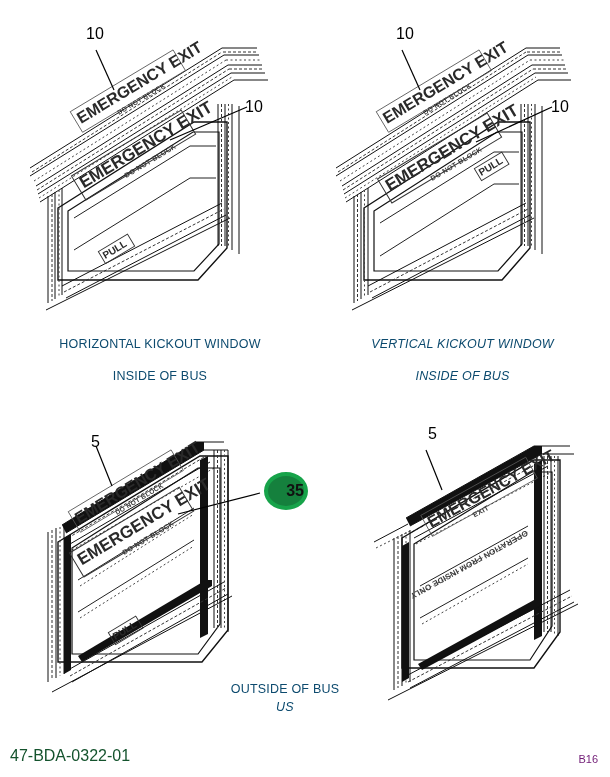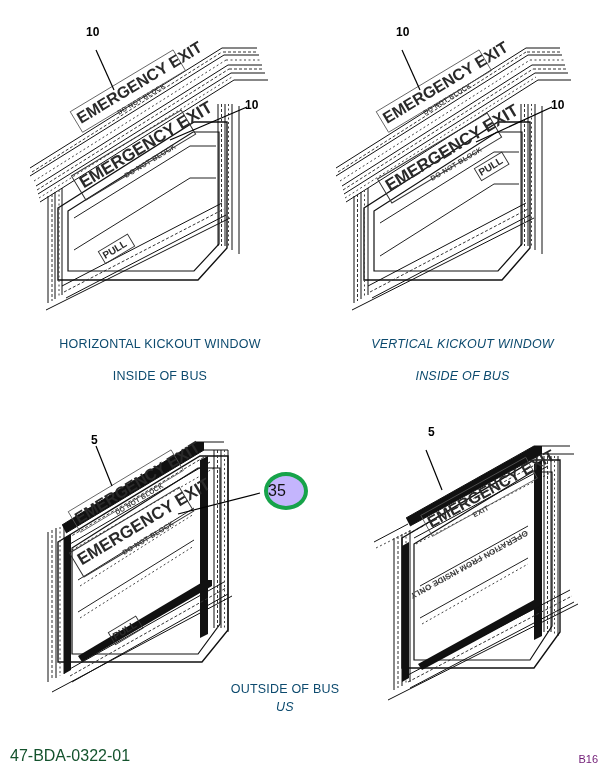--- a/index.html
+++ b/index.html
@@ -32,38 +32,38 @@
     font-size: 12.5px;
     letter-spacing: 0.2px;
     line-height: 16px;
     color: #0c4a6e;
     white-space: pre-line;
     font-family: "Liberation Sans", sans-serif;
   }
   .caption-line { display: block; }
   .callout-num {
     position: absolute;
-    font-size: 12px;
+    font-size: 16px;
     color: #000;
     font-family: "Liberation Sans", sans-serif;
     line-height: 1;
-    font-weight: bold;
   }
   .badge {
     position: absolute;
     width: 44px;
     height: 38px;
     border-radius: 50%;
     display: flex;
     align-items: center;
-    justify-content: flex-start;
+    justify-content: flex-end;
     font-size: 16px;
     color: #111;
     box-sizing: border-box;
-    background: #c4b5fd;
+    background: #15803d;
+    font-weight: bold;
   }
   .footer-left {
     position: absolute;
     left: 10px;
     bottom: 12px;
     font-size: 16px;
     color: #14532d;
   }
   .footer-right {
     position: absolute;

